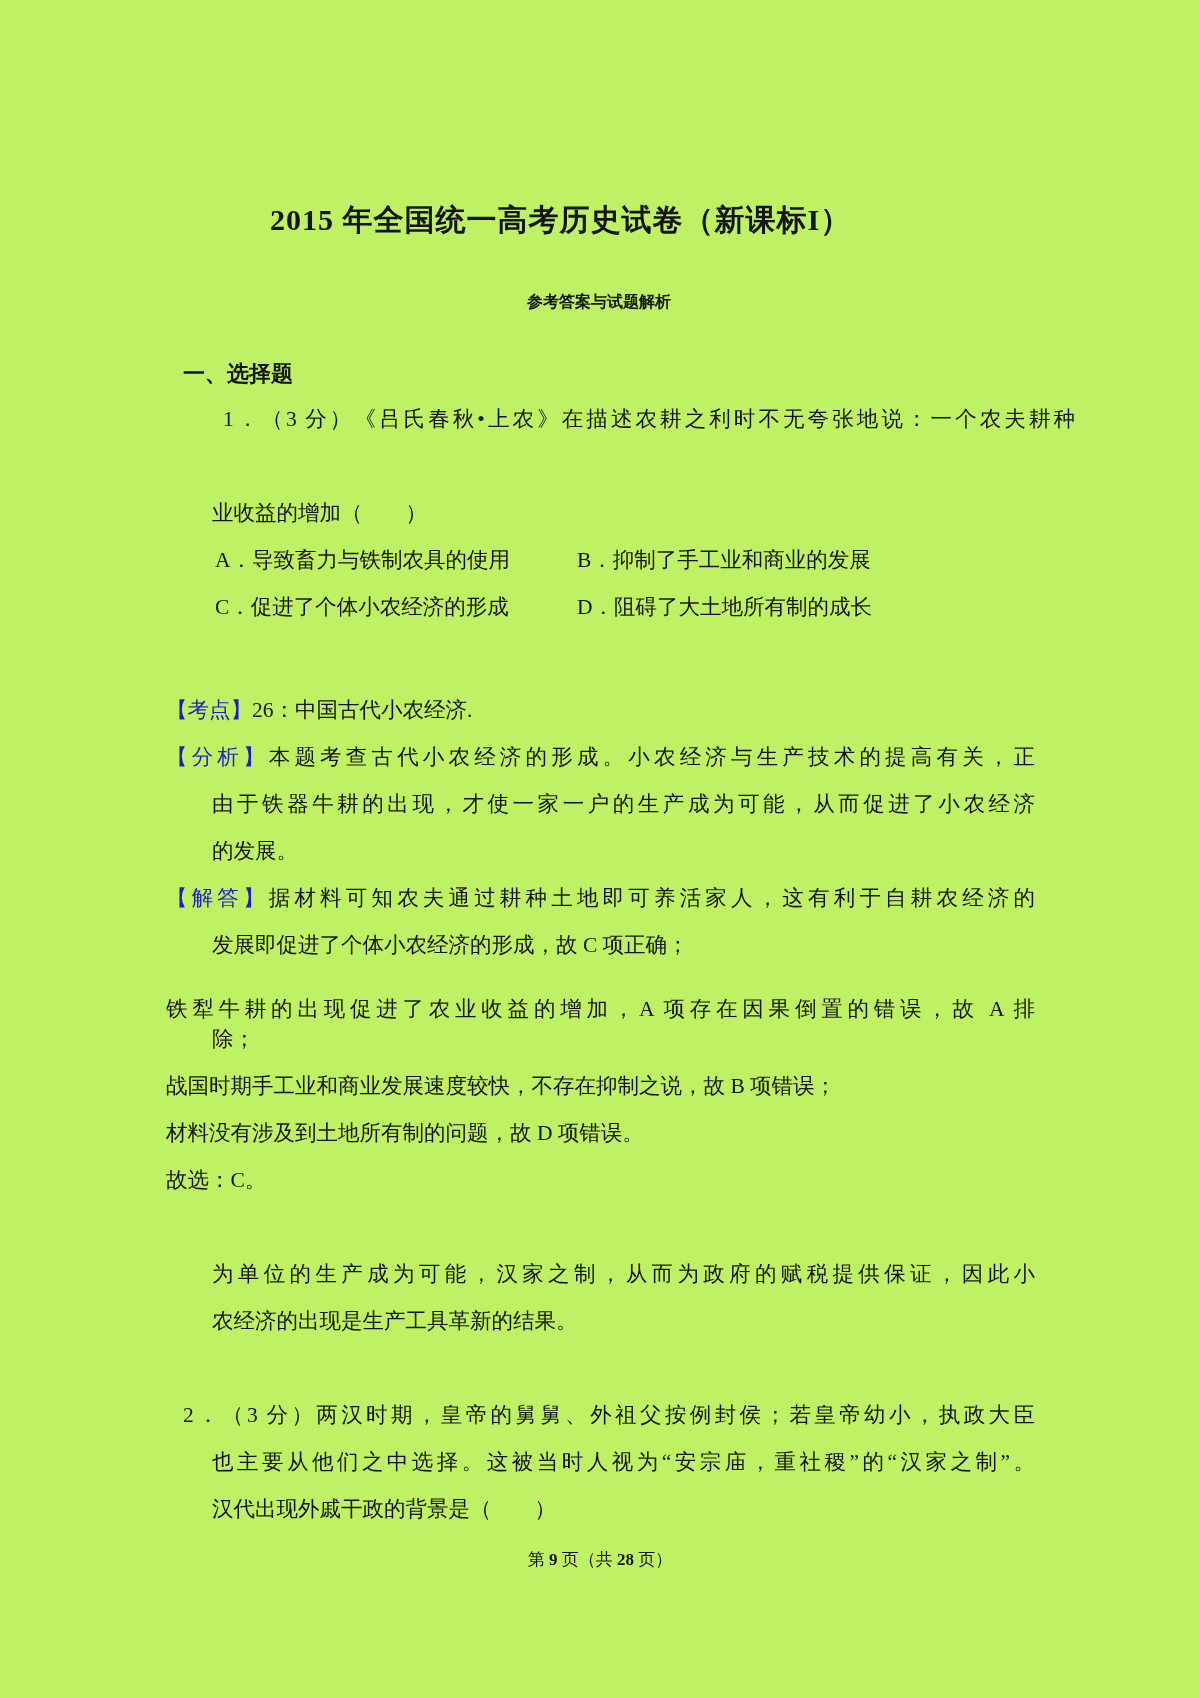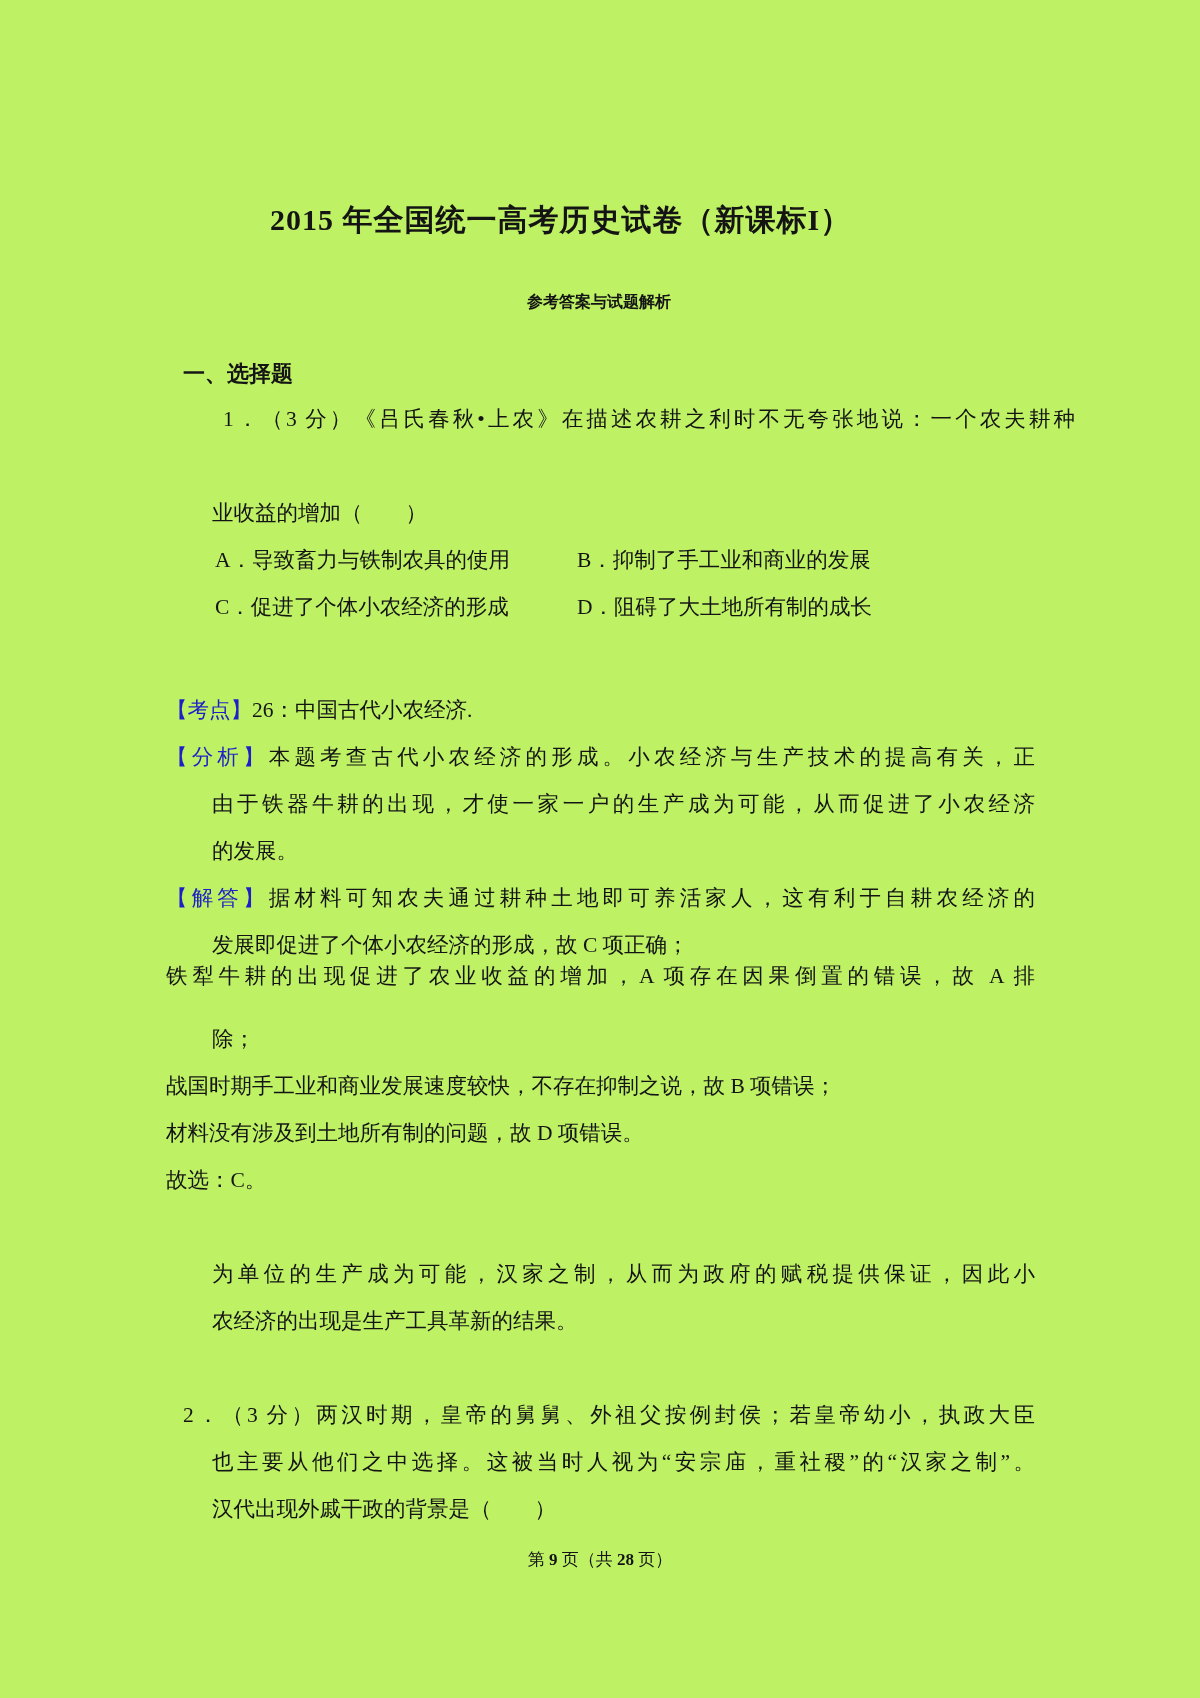--- a/index.html
+++ b/index.html
@@ -89,21 +89,21 @@
   <div class="line ind0 w0 just" style="top:734px;">
     <span class="blue">【分析】</span><span>本题考查古代小农经济的形成。小农经济与生产技术的提高有关，正</span>
   </div>
   <div class="line ind2 w2 just" style="top:781px;">由于铁器牛耕的出现，才使一家一户的生产成为可能，从而促进了小农经济</div>
   <div class="line ind2" style="top:828px;">的发展。</div>
 
   <div class="line ind0 w0 just" style="top:875px;">
     <span class="blue">【解答】</span><span>据材料可知农夫通过耕种土地即可养活家人，这有利于自耕农经济的</span>
   </div>
   <div class="line ind2" style="top:922px;">发展即促进了个体小农经济的形成，故 C 项正确；</div>
-  <div class="line ind0 w0 just" style="top:953px;">铁犁牛耕的出现促进了农业收益的增加，A 项存在因果倒置的错误，故 A 排</div>
+  <div class="line ind0 w0 just" style="top:986px;">铁犁牛耕的出现促进了农业收益的增加，A 项存在因果倒置的错误，故 A 排</div>
   <div class="line ind2" style="top:1016px;">除；</div>
   <div class="line ind0" style="top:1063px;">战国时期手工业和商业发展速度较快，不存在抑制之说，故 B 项错误；</div>
   <div class="line ind0" style="top:1110px;">材料没有涉及到土地所有制的问题，故 D 项错误。</div>
   <div class="line ind0" style="top:1157px;">故选：C。</div>
 
   <div class="line ind2 w2 just" style="top:1251px;">为单位的生产成为可能，汉家之制，从而为政府的赋税提供保证，因此小</div>
   <div class="line ind2" style="top:1298px;">农经济的出现是生产工具革新的结果。</div>
 
   <div class="line ind1 w1 just" style="top:1392px;">2．（3 分）两汉时期，皇帝的舅舅、外祖父按例封侯；若皇帝幼小，执政大臣</div>
   <div class="line ind2 w2 just" style="top:1439px;font-family:Liberation Serif, serif;">也主要从他们之中选择。这被当时人视为“安宗庙，重社稷”的“汉家之制”。</div>

